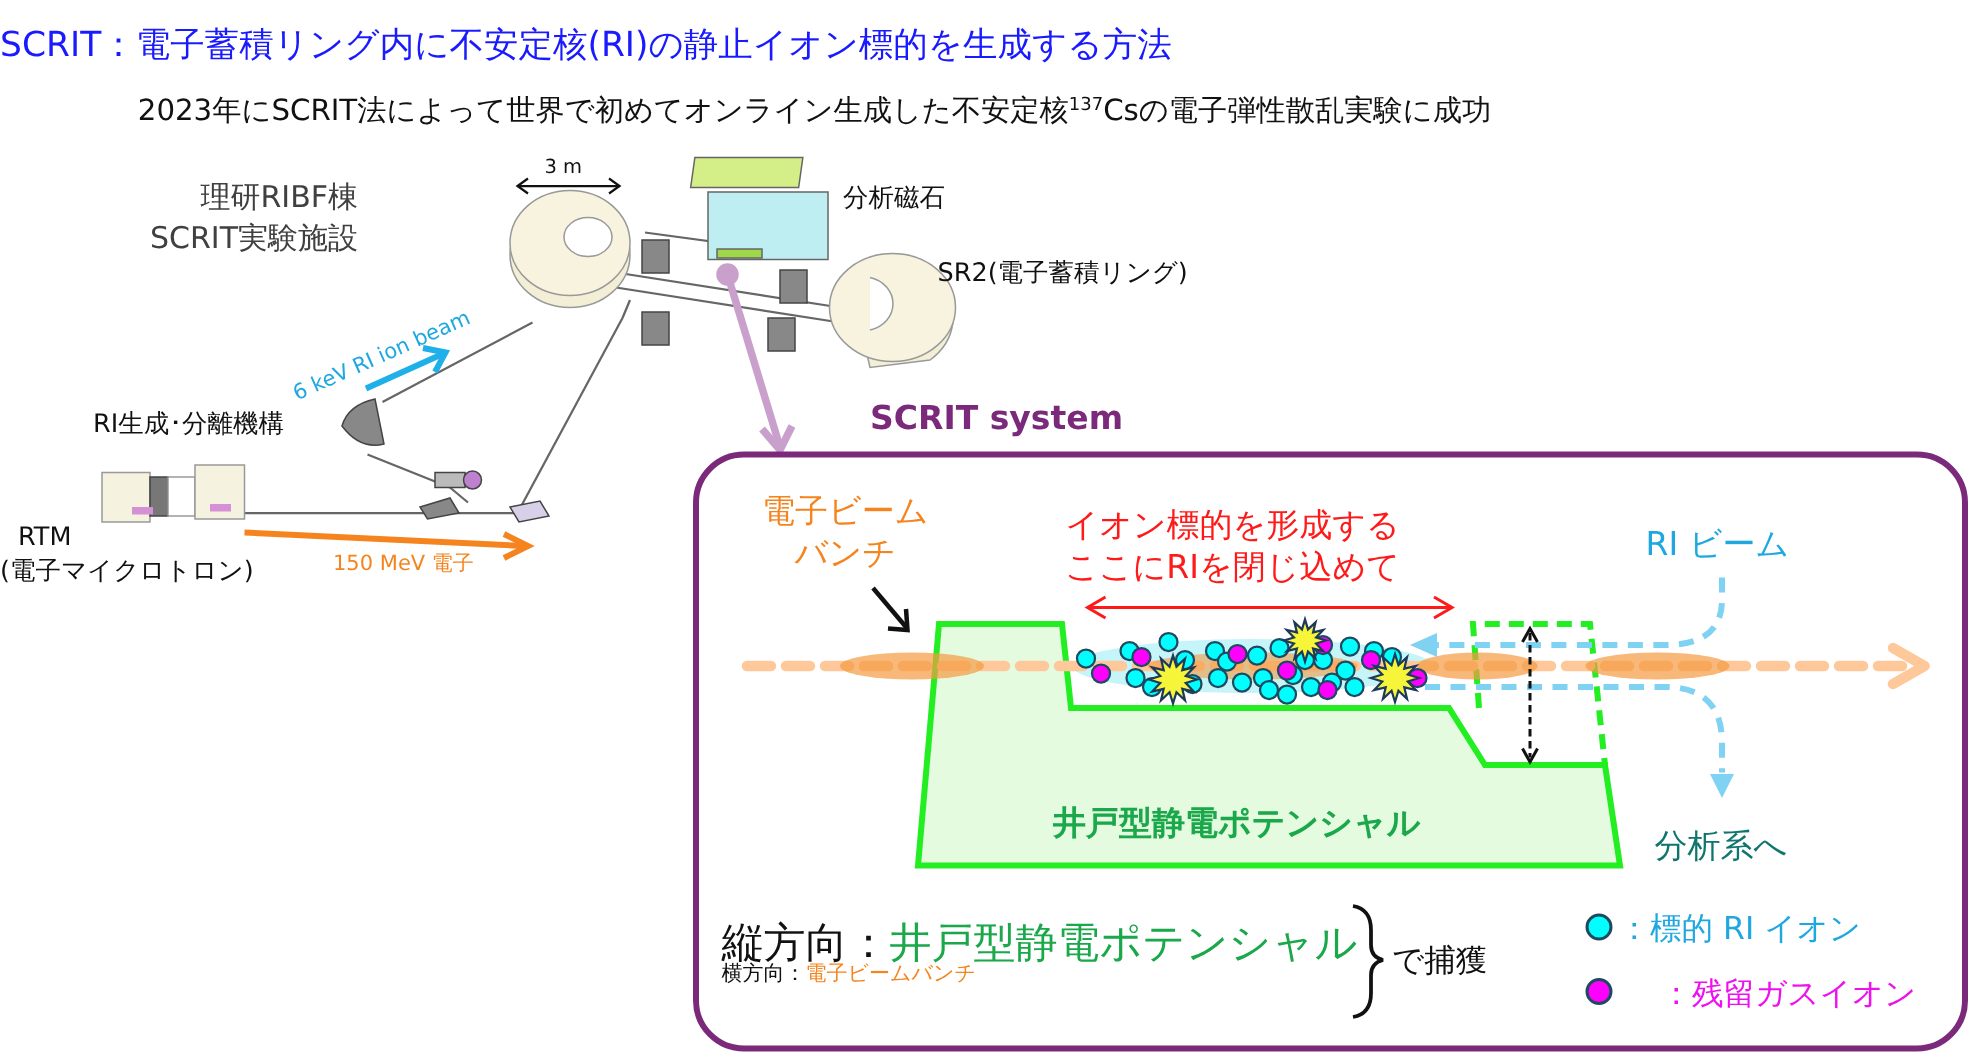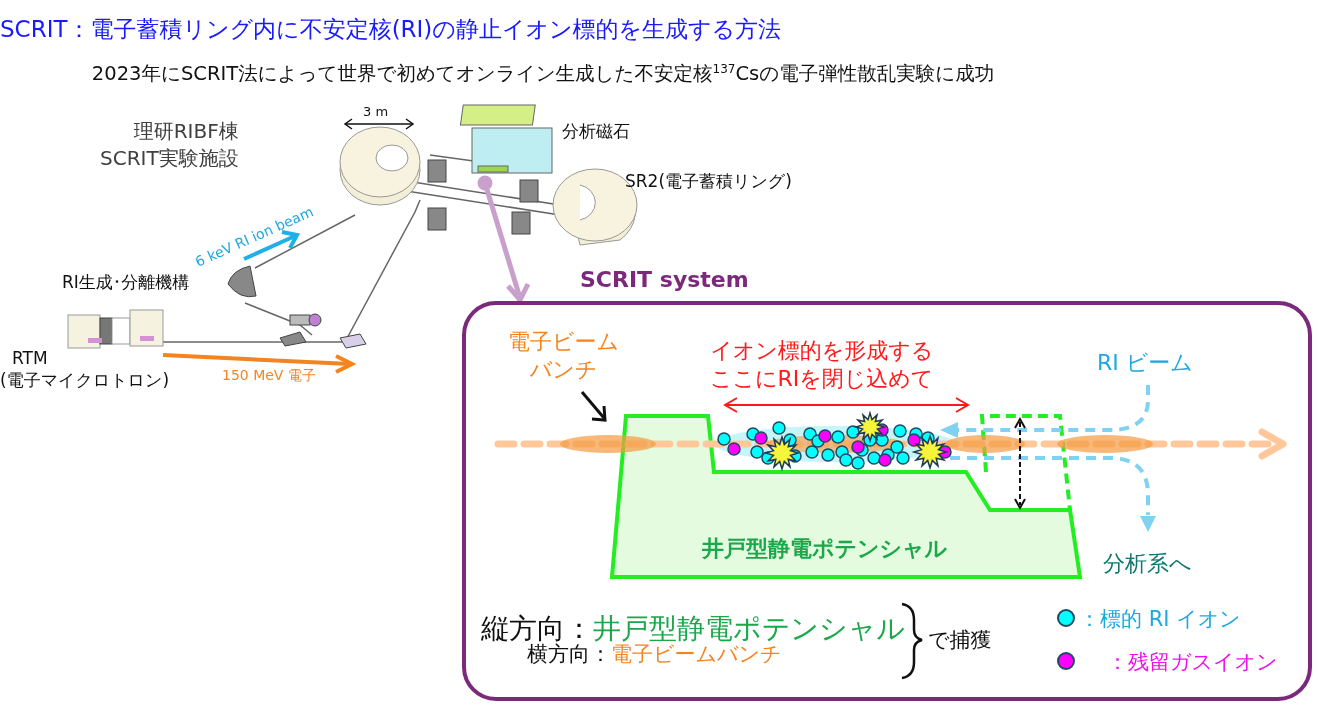--- a/index.html
+++ b/index.html
@@ -219,17 +219,17 @@
 </div>
 <div class="abs red" style="left:710px; top:337px; font-size:22px; line-height:28px; text-align:center;">
   <div>イオン標的を形成する</div>
   <div>ここにRIを閉じ込めて</div>
 </div>
 <div class="abs sky" style="left:1097px; top:348px; font-size:22px;">RI ビーム</div>
 <div class="abs green" style="left:702px; top:534px; font-size:22px; font-weight:bold;">井戸型静電ポテンシャル</div>
 <div class="abs" style="left:1103px; top:549px; font-size:22px; color:#0f766e;">分析系へ</div>
 
 <div class="abs" style="left:481px; top:610px; font-size:28px; color:#111;text-align:right;"><span>縦方向：</span><span class="green">井戸型静電ポテンシャル</span></div>
-<div class="abs" style="left:481px; top:640px; font-size:21px; color:#111;margin-left:46px;"><span>横方向：</span><span class="orange">電子ビームバンチ</span></div>
+<div class="abs" style="left:481px; top:640px; font-size:14px; color:#111;"><span>横方向：</span><span class="orange">電子ビームバンチ</span></div>
 <div class="abs" style="left:928px; top:626px; font-size:21px; color:#111;">で捕獲</div>
 
 <div class="abs sky" style="left:1079px; top:605px; font-size:21px;">：標的 RI イオン</div>
 <div class="abs magenta" style="left:1079px; top:648px; font-size:21px;margin-left:28px;">：残留ガスイオン</div>
 
 </body></html>

